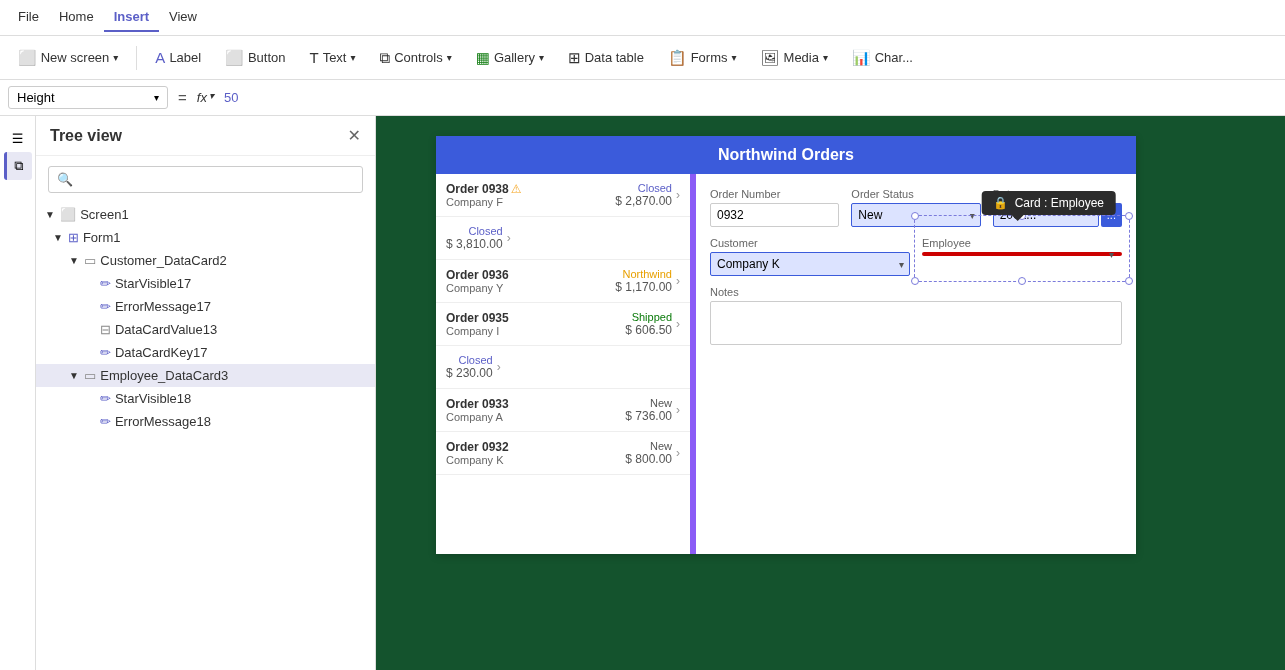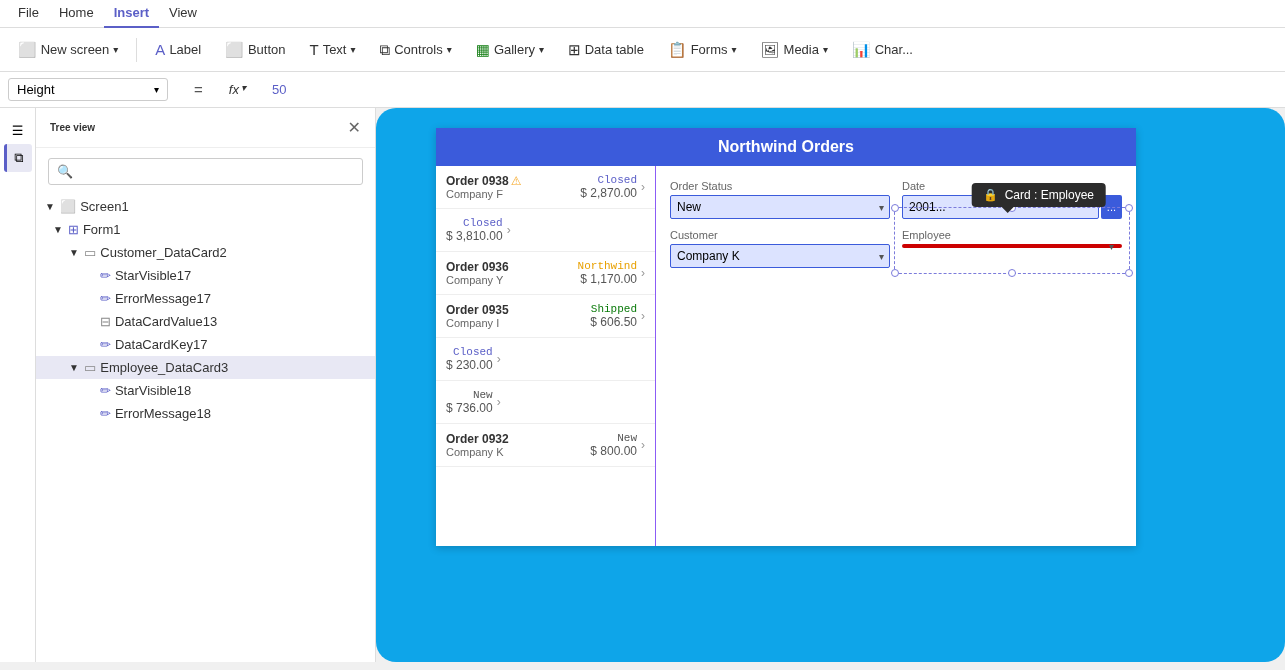--- a/index.html
+++ b/index.html
@@ -1,21 +1,21 @@
 <!DOCTYPE html>
 <html><head>
   <meta charset="utf-8">
   <style>
     * { box-sizing: border-box; margin: 0; padding: 0; }
     body { font-family: 'Segoe UI', sans-serif; font-size: 13px; background: #f0f0f0; overflow: hidden; }
 
     
     .menu-bar {
       display: flex; align-items: center; background: #fff;
-      border-bottom: 1px solid #ddd; height: 28px; padding: 0 8px;
+      border-bottom: 1px solid #ddd; height: 36px; padding: 0 8px;
     }
     .menu-item {
       padding: 6px 10px; cursor: pointer; font-size: 13px; color: #333;
       border-bottom: 2px solid transparent;
     }
     .menu-item.active { font-weight: 600; border-bottom: 2px solid #5b5fc7; color: #5b5fc7; }
 
     
     .toolbar {
       display: flex; align-items: center; background: #fff;
@@ -25,21 +25,21 @@
       display: flex; align-items: center; gap: 4px; padding: 4px 10px;
       border: none; background: none; cursor: pointer; font-size: 13px; color: #333;
       border-radius: 3px;
     }
     .toolbar-btn .icon { font-size: 15px; }
     .toolbar-separator { width: 1px; height: 24px; background: #ddd; margin: 0 4px; }
 
     
     .formula-bar {
       display: flex; align-items: center; background: #fff;
-      border-bottom: 1px solid #ddd; height: 36px; padding: 0 8px; gap: 20px;
+      border-bottom: 1px solid #ddd; height: 36px; padding: 0 8px; gap: 4px;
     }
     .formula-dropdown {
       display: flex; align-items: center; gap: 4px;
       border: 1px solid #ccc; border-radius: 3px; padding: 3px 8px;
       min-width: 160px; cursor: pointer; font-size: 13px;
     }
     .formula-eq { font-size: 15px; color: #555; padding: 0 6px; }
     .formula-fx { display: flex; align-items: flex-start; gap: 2px; font-size: 13px; color: #333; font-style: italic; }
     .formula-value { font-size: 13px; color: #5b5fc7; font-weight: 400; padding-left: 6px; }
 
@@ -56,21 +56,21 @@
 
     
     .tree-panel {
       width: 340px; background: #fff; border-right: 1px solid #ddd;
       display: flex; flex-direction: column;
     }
     .tree-header {
       display: flex; align-items: center; justify-content: space-between;
       padding: 10px 14px; border-bottom: 1px solid #eee;
     }
-    .tree-title { font-size: 10px; font-weight: 600; color: #333; }
+    .tree-title { font-size: 16px; font-weight: 600; color: #333; }
     .close-btn { cursor: pointer; font-size: 16px; color: #666; border: none; background: none; }
 
     .search-box {
       margin: 10px 12px; display: flex; align-items: center;
       border: 1px solid #ccc; border-radius: 3px; padding: 5px 8px; gap: 6px;
     }
     .search-box input {
       border: none; outline: none; font-size: 13px; width: 100%; color: #333;
     }
     .search-icon { color: #888; font-size: 13px; }
@@ -88,47 +88,47 @@
 
     
     .node-icon { font-size: 13px; }
     .screen-icon { color: #555; }
     .form-icon { color: #5b5fc7; }
     .card-icon { color: #888; }
     .edit-icon { color: #5b5fc7; }
     .text-icon { color: #888; }
 
     
-    .canvas { flex: 1; background: #0ea5e9; overflow: hidden; position: relative; border-radius: 20px; }
+    .canvas { flex: 1; background: #14532d; overflow: hidden; position: relative; }
 
     
     .app-preview {
       position: absolute; top: 20px; left: 60px;
       width: 700px; background: #fff; box-shadow: 0 2px 8px rgba(0,0,0,0.2);
     }
 
     
     .app-header {
       background: #3b5bdb; color: #fff; text-align: center;
       padding: 10px; font-size: 16px; font-weight: 600;
     }
 
     
     .app-body { display: flex; height: 380px; }
 
     
-    .order-list { width: 220px; border-right: 1px solid #8b5cf6; overflow-y: auto; }
+    .order-list { width: 260px; border-right: 6px solid #8b5cf6; overflow-y: auto; }
     .order-item {
       display: flex; align-items: center; padding: 8px 10px;
       border-bottom: 1px solid #eee; cursor: pointer;
     }
     .order-info { flex: 1; }
     .order-number { font-size: 12px; font-weight: 600; color: #333; }
     .order-company { font-size: 11px; color: #666; }
-    .order-status { font-size: 11px; font-weight: 500; font-family: Liberation Mono, monospace; }
+    .order-status { font-size: 11px; font-weight: 500; }
     .order-status.closed { color: #5b5fc7; }
     .order-status.invoiced { color: #e8a000; }
     .order-status.shipped { color: #0a7a0a; }
     .order-status.new { color: #555; }
     .order-amount { font-size: 12px; color: #555; text-align: right; }
     .order-chevron { color: #999; font-size: 12px; margin-left: 4px; }
     .warning-icon { color: #f5a623; font-size: 12px; margin-left: 2px; }
 
     
     .order-form { flex: 1; padding: 14px; }
@@ -364,20 +364,24 @@
             <span class="order-chevron">›</span>
           </div>
           <div class="order-item">
             <div style="text-align:right;">
               <div class="order-status closed">Closed</div>
               <div class="order-amount">$ 230.00</div>
             </div>
             <span class="order-chevron">›</span>
           </div>
           <div class="order-item">
+            <div class="order-info">
+              <div class="order-number">Order 0933</div>
+              <div class="order-company">Company A</div>
+            </div>
             <div style="text-align:right;">
               <div class="order-status new">New</div>
               <div class="order-amount">$ 736.00</div>
             </div>
             <span class="order-chevron">›</span>
           </div>
           <div class="order-item">
             <div class="order-info">
               <div class="order-number">Order 0932</div>
               <div class="order-company">Company K</div>
@@ -385,20 +389,24 @@
             <div style="text-align:right;">
               <div class="order-status new">New</div>
               <div class="order-amount">$ 800.00</div>
             </div>
             <span class="order-chevron">›</span>
           </div>
         </div>
 
         <div class="order-form" style="position:relative;">
           <div class="form-row">
+            <div class="form-field">
+              <div class="form-label">Order Number</div>
+              <input class="form-input" type="text" value="0932" style="">
+            </div>
             <div class="form-field">
               <div class="form-label">Order Status</div>
               <div class="form-select-wrap">
                 <select class="form-select">
                   <option>New</option>
                 </select>
                 <span class="form-select-arrow">▾</span>
               </div>
             </div>
             <div class="form-field">
@@ -438,17 +446,21 @@
 
               <div style="position:absolute; top:-46px; left:50%; transform:translateX(-30%); background:#2c2c2c; color:#fff; padding:5px 12px; border-radius:4px; font-size:12px; display:flex; align-items:center; gap:6px; z-index:20; white-space:nowrap;">
                 <span>🔒</span>
                 <span>Card : Employee</span>
 
                 <div style="position:absolute;bottom:-6px;left:30px;width:0;height:0;border-left:6px solid transparent;border-right:6px solid transparent;border-top:6px solid #2c2c2c;"></div>
               </div>
             </div>
           </div>
 
+          <div>
+            <div class="form-notes-label">Notes</div>
+            <input class="form-notes-input" type="text" style="">
+          </div>
         </div>
       </div>
     </div>
   </div>
 </div>
 
 </body></html>

